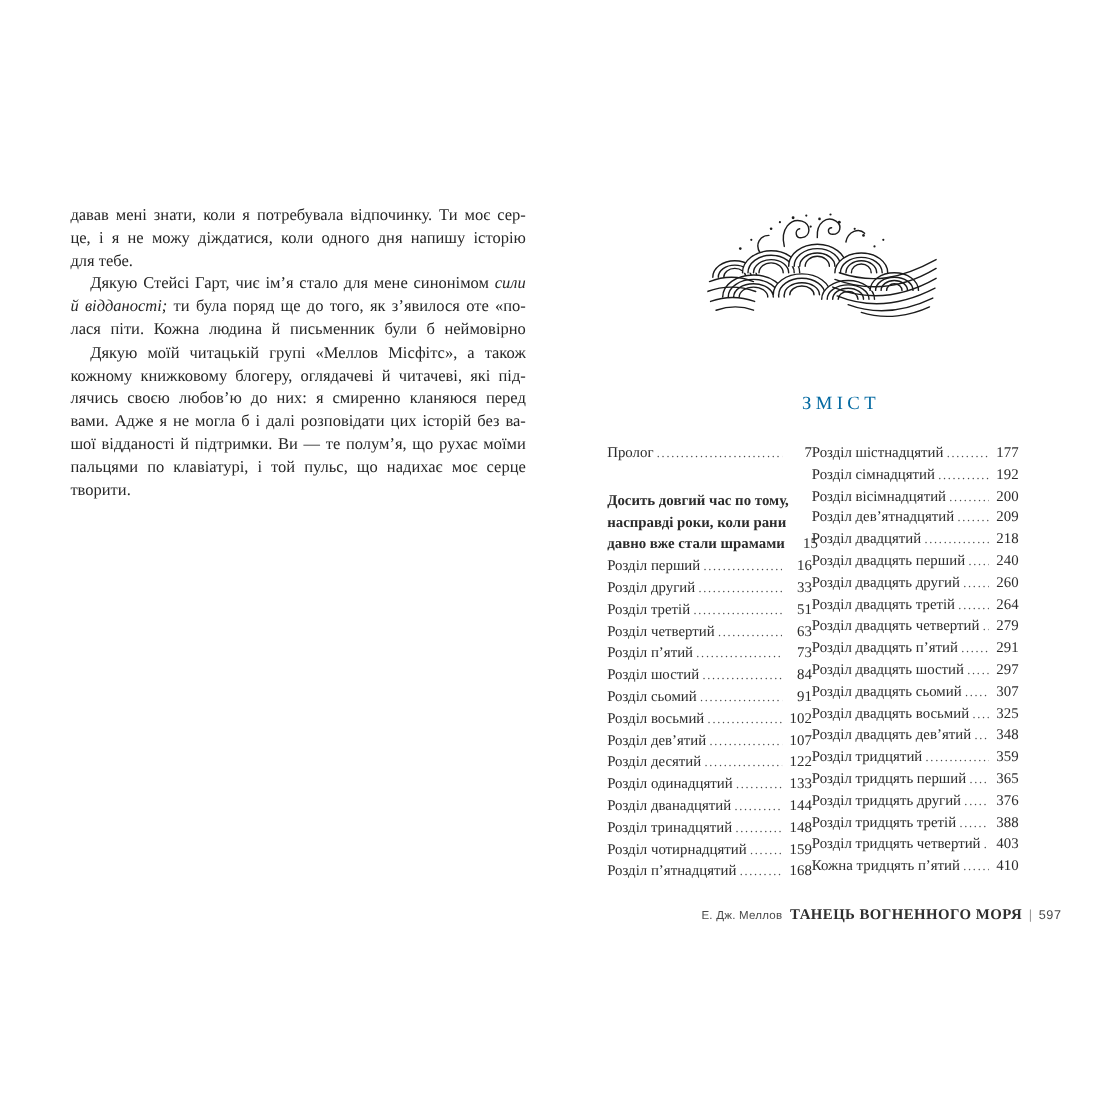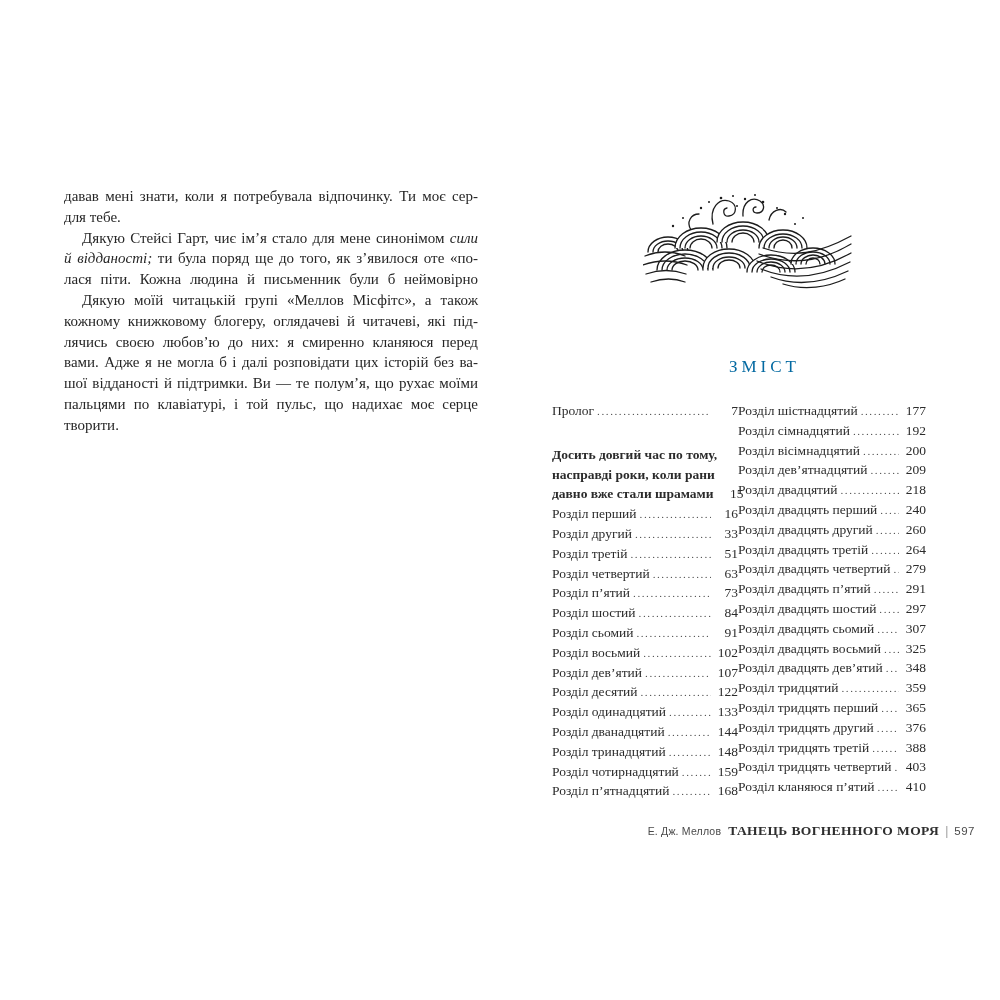--- a/index.html
+++ b/index.html
@@ -29,33 +29,34 @@
   .toc-row{display:flex;align-items:baseline;height:19.8px;font-size:13.5px;color:#2b2b2b;}
   .toc-row .lbl{white-space:nowrap;}
   .toc-row .leader{flex:1;overflow:hidden;white-space:nowrap;color:#4a4a4a;font-size:11px;letter-spacing:1.6px;margin:0 3px;}
   .toc-row .leader::after{content:"..........................................................................";}
   .toc-row .pg{min-width:24px;text-align:right;white-space:nowrap;}
   .toc-gap{height:24px;}
   .toc-part .toc-row,.toc-part-line{font-weight:bold;}
   .toc-part-line{font-size:13.5px;height:19.8px;color:#2b2b2b;}
   
   .footer{
-    position:absolute;top:823px;right:25px;display:flex;align-items:baseline;
+    position:absolute;top:823px;right:35px;display:flex;align-items:baseline;
     white-space:nowrap;color:#3a3a3a;
   }
   .footer .author{font-family:"Liberation Sans",sans-serif;font-size:10.5px;font-weight:400;color:#4a4a4a;margin-right:7px;letter-spacing:.2px;}
   .footer .book-title{font-size:13.5px;font-weight:600;letter-spacing:.4px;color:#2e2e2e;}
   .footer .sep{font-family:"Liberation Sans",sans-serif;color:#9a9a9a;font-weight:300;margin:0 6px;font-size:12px;}
   .footer .pagenum{font-family:"Liberation Sans",sans-serif;font-size:11.5px;color:#4a4a4a;letter-spacing:.5px;}
 </style>
 </head>
 <body>
 
 <div class="body-text" id="leftpage">
     <div class="bline"><span>давав мені знати, коли я потребувала відпочинку. Ти моє сер-</span></div>
+    <div class="bline"><span>це, і я не можу діждатися, коли одного дня напишу історію</span></div>
     <div class="bline last"><span>для тебе.</span></div>
     <div class="bline indent"><span>Дякую Стейсі Гарт, чиє ім’я стало для мене синонімом </span><i>сили</i></div>
     <div class="bline"><i>й відданості;</i><span> ти була поряд ще до того, як з’явилося оте «по-</span></div>
     <div class="bline"><span>лася піти. Кожна людина й письменник були б неймовірно</span></div>
     <div class="bline indent"><span>Дякую моїй читацькій групі «Меллов Місфітс», а також</span></div>
     <div class="bline"><span>кожному книжковому блогеру, оглядачеві й читачеві, які під-</span></div>
     <div class="bline"><span>лячись своєю любов’ю до них: я смиренно кланяюся перед</span></div>
     <div class="bline"><span>вами. Адже я не могла б і далі розповідати цих історій без ва-</span></div>
     <div class="bline"><span>шої відданості й підтримки. Ви — те полум’я, що рухає моїми</span></div>
     <div class="bline"><span>пальцями по клавіатурі, і той пульс, що надихає моє серце</span></div>
@@ -317,21 +318,21 @@
         <span class="lbl">Розділ тридцять третій</span>
         <span class="leader"></span>
         <span class="pg">388</span>
       </div>
       <div class="toc-row">
         <span class="lbl">Розділ тридцять четвертий</span>
         <span class="leader"></span>
         <span class="pg">403</span>
       </div>
       <div class="toc-row">
-        <span class="lbl">Розділ кланяюся п’ятий</span>
+        <span class="lbl">Кожна тридцять п’ятий</span>
         <span class="leader"></span>
         <span class="pg">410</span>
       </div>
     </div>
 </div>
 
 <div class="footer">
   <span class="author">Е. Дж. Меллов</span>
   <span class="book-title">ТАНЕЦЬ ВОГНЕННОГО МОРЯ</span>
   <span class="sep">|</span>

